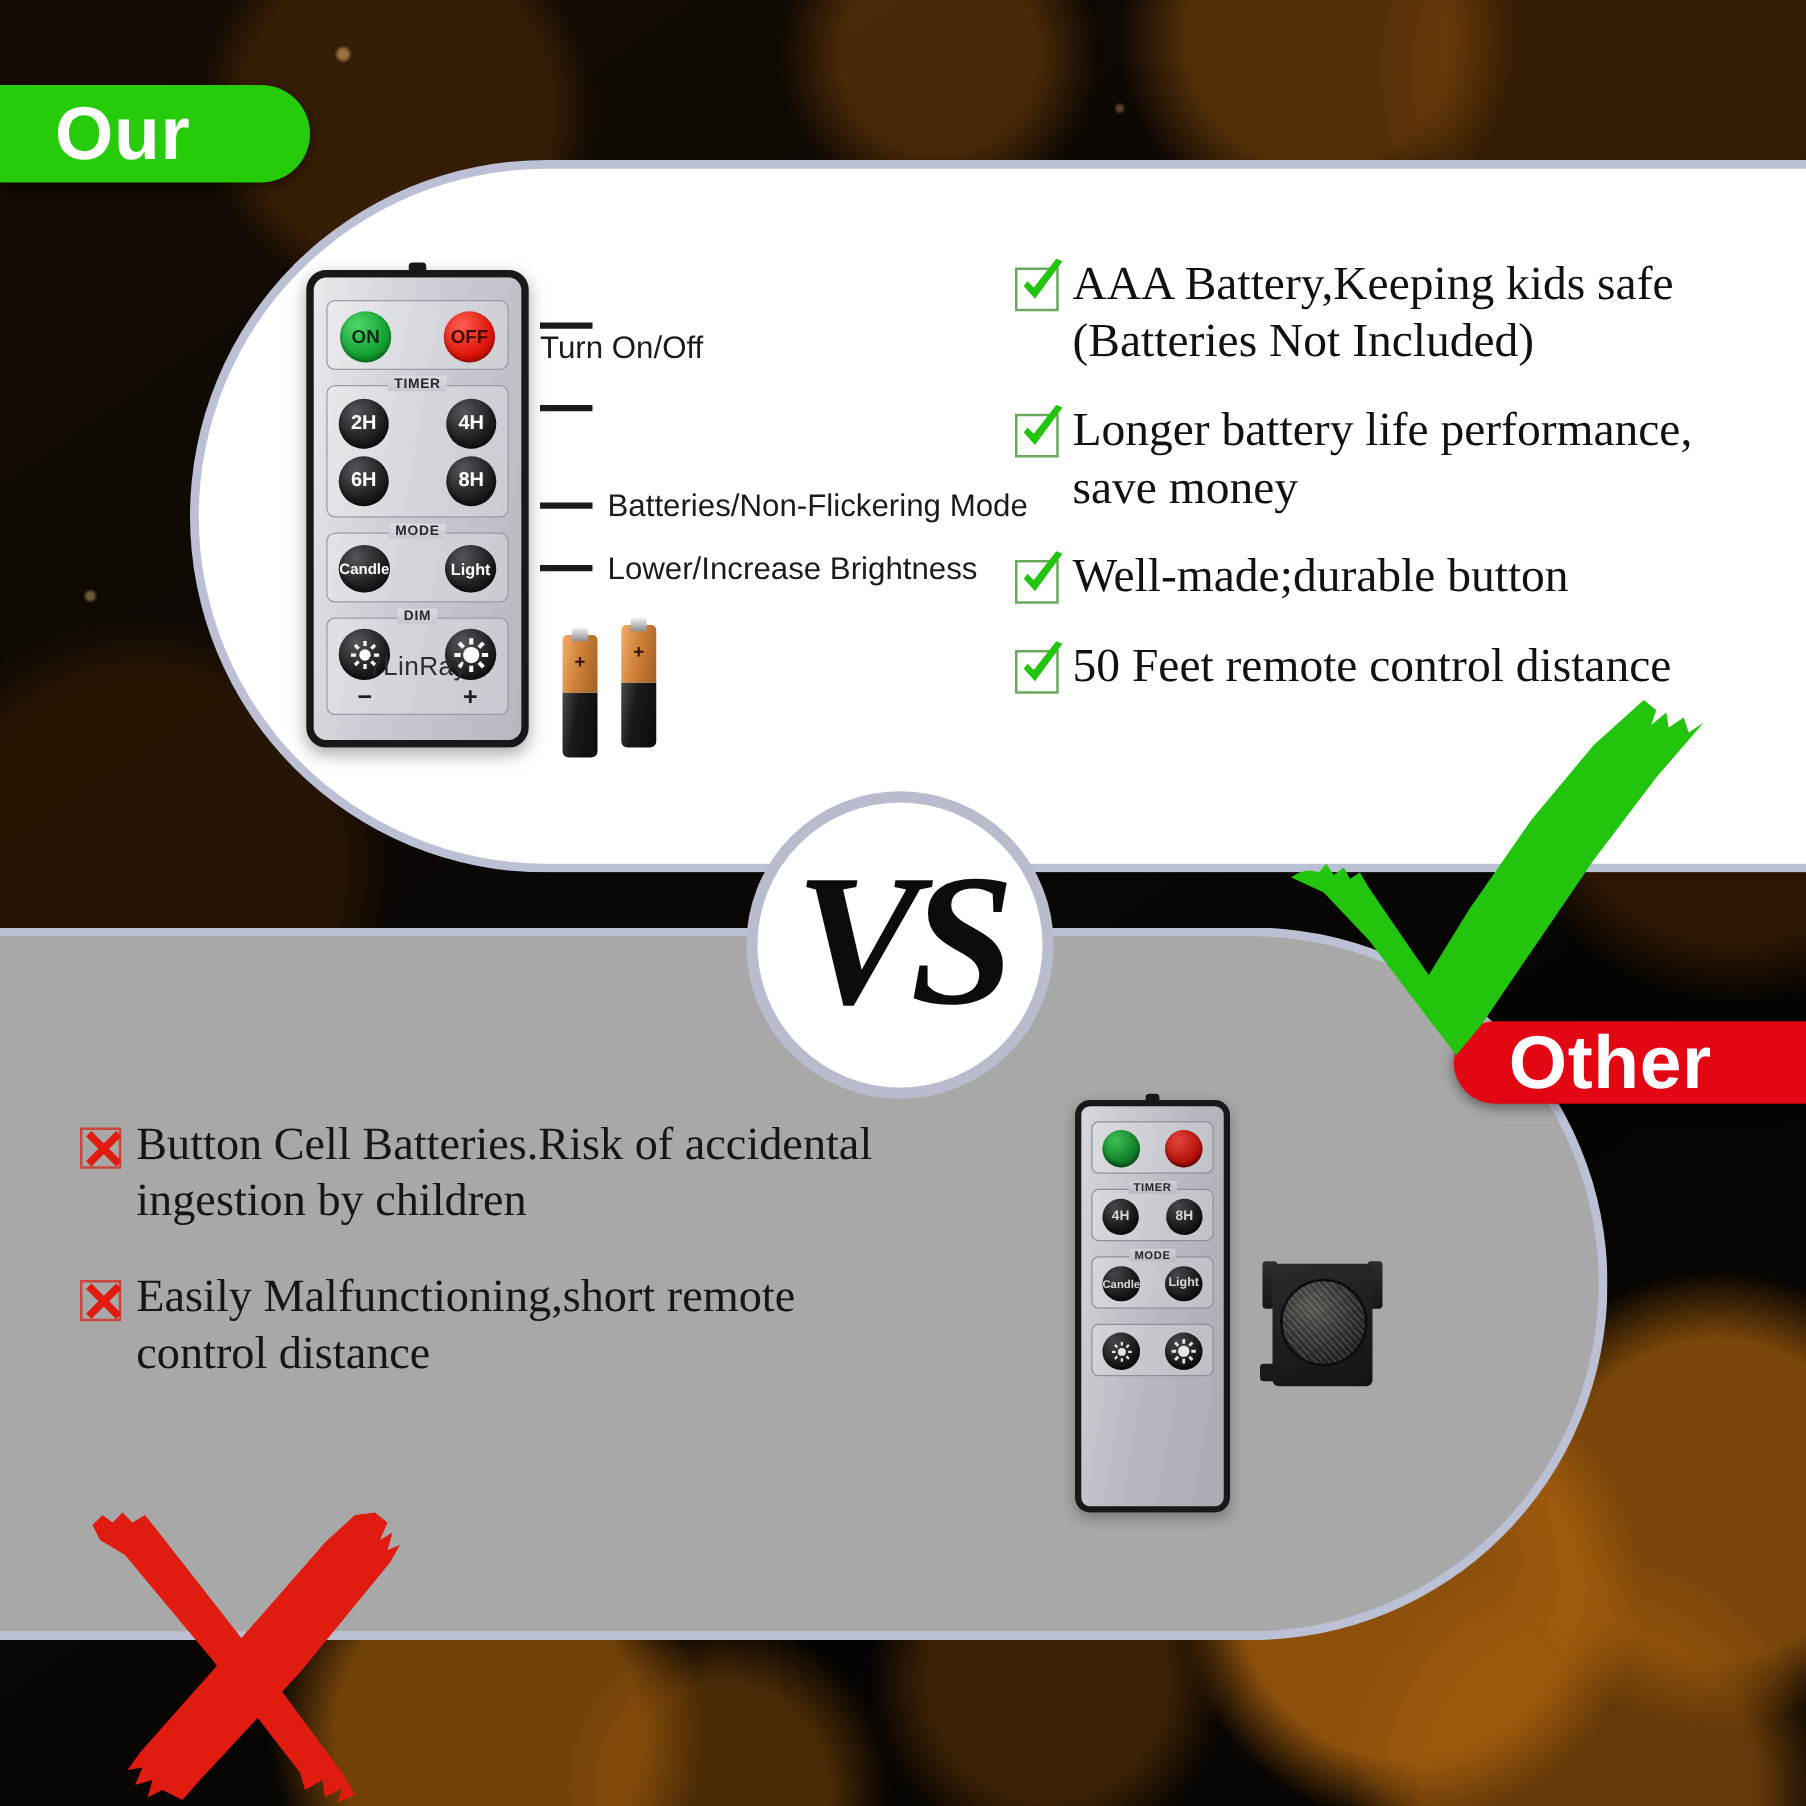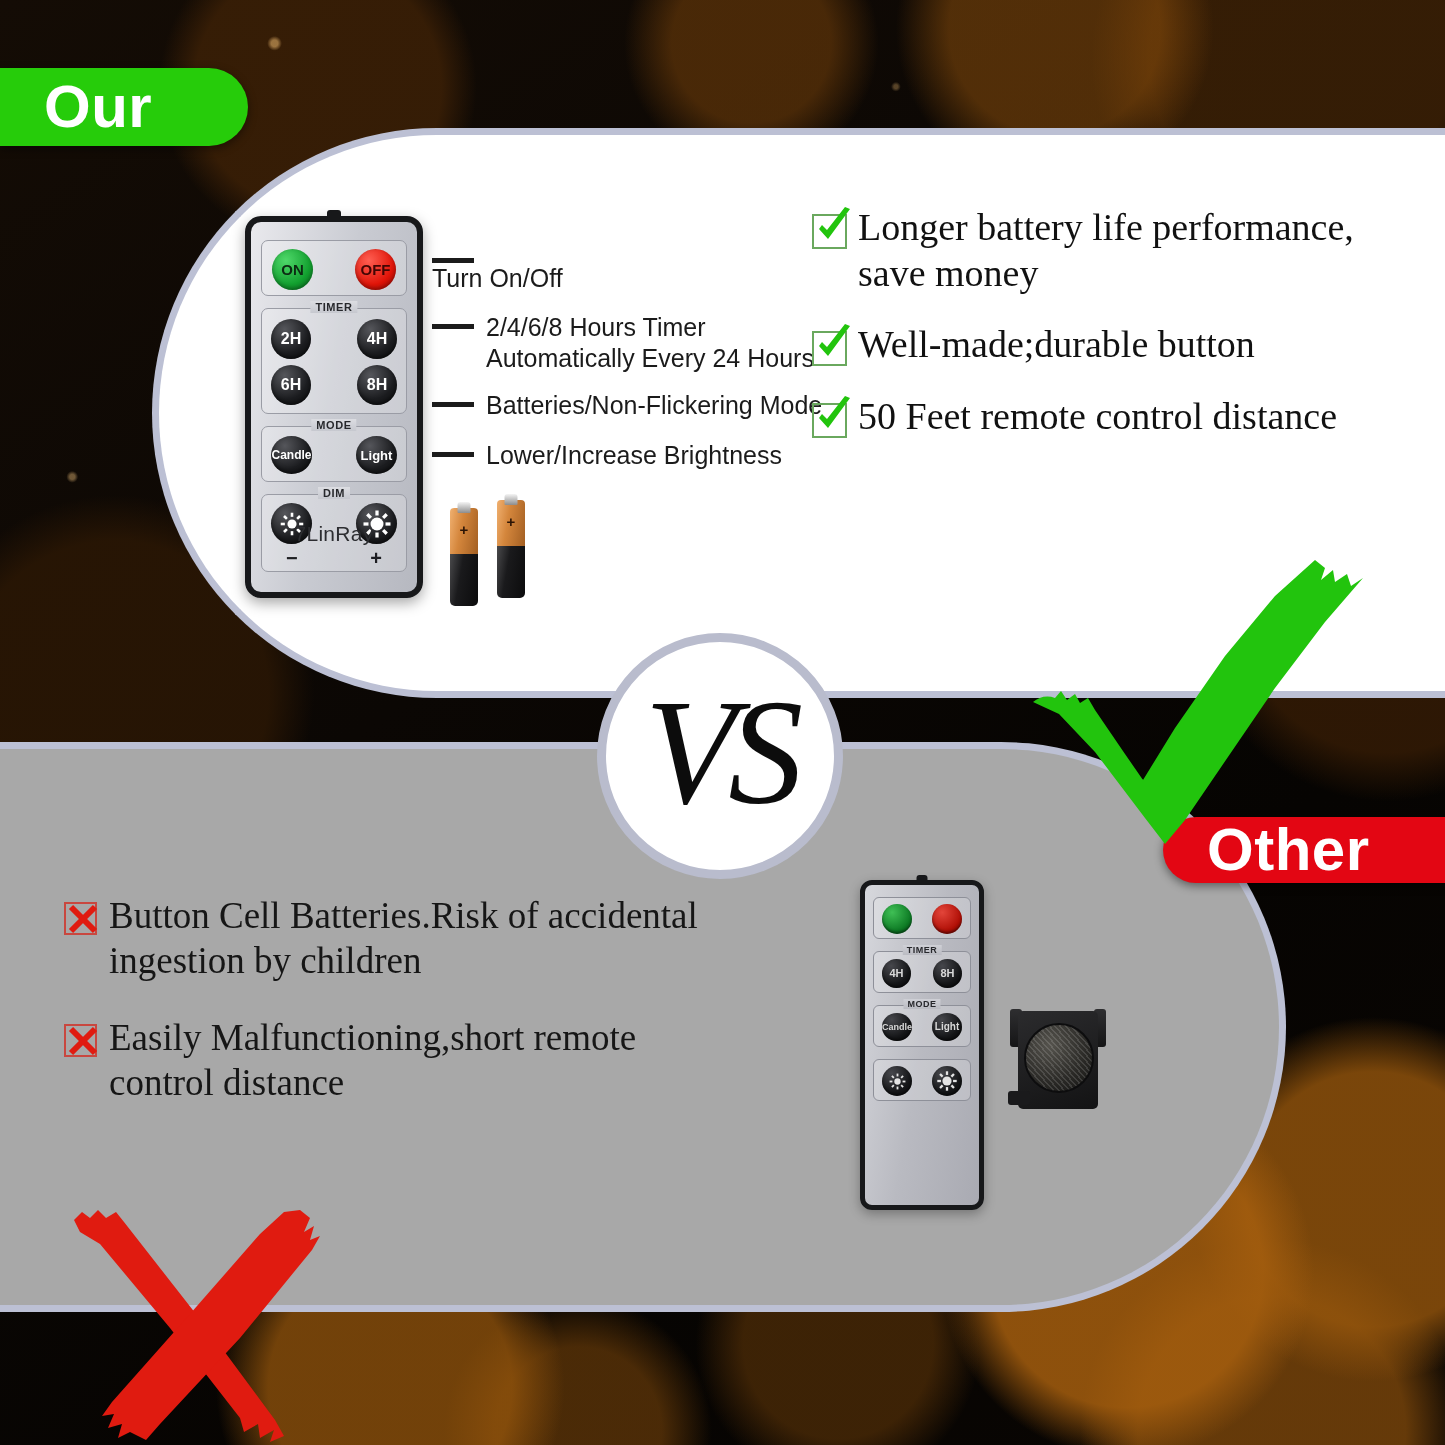--- a/index.html
+++ b/index.html
@@ -86,21 +86,21 @@
   #vs-circle {
     position:absolute; z-index:60;
     left:597px; top:633px; width:246px; height:246px;
     background:#fff;
     border:9px solid #b9bccd;
     border-radius:50%;
     display:flex; align-items:center; justify-content:center;
   }
   #vs-text {
     font-family:"Liberation Serif", serif;
-    font-style:italic; font-weight:normal;
+    font-style:italic; font-weight:bold;
     font-size:150px; color:#0c0c0c;
     line-height:1; letter-spacing:-8px;
     transform:translateY(-4px);
   }
 
   
   #remote-our {
     position:absolute; z-index:30;
     left:245px; top:216px; width:178px; height:382px;
     background:linear-gradient(100deg,#e9e9ed 0%,#c9cbd2 48%,#b6b8c0 100%);
@@ -398,34 +398,41 @@
   <div class="bat-bot"></div>
 </div>
 
 <div id="callouts">
   <div class="callout" style="top:30px;flex-direction:column;">
     <div class="dash"></div>
     <div class="callout-text">Turn On/Off</div>
   </div>
   <div class="callout" style="top:96px;">
     <div class="dash"></div>
-    <div class="callout-text">2/4/6/8 Hours Timer
-Automatically Every 24 Hours</div>
   </div>
   <div class="callout" style="top:174px;">
     <div class="dash"></div>
     <div class="callout-text">Batteries/Non-Flickering Mode</div>
   </div>
   <div class="callout" style="top:224px;">
     <div class="dash"></div>
     <div class="callout-text">Lower/Increase Brightness</div>
   </div>
 </div>
 
 <div id="pros">
+  <div class="pro-item">
+    <div class="chk-box">
+      <svg class="chk-mark" viewBox="0 0 48 48">
+        <path d="M10 25 L19 35 L41 5 L36 3 L18 26 L13 21 Z" fill="#22c40d"></path>
+      </svg>
+    </div>
+    <div class="pro-text" style="white-space:pre-line">AAA Battery,Keeping kids safe
+(Batteries Not Included)</div>
+  </div>
   <div class="pro-item">
     <div class="chk-box">
       <svg class="chk-mark" viewBox="0 0 48 48">
         <path d="M10 25 L19 35 L41 5 L36 3 L18 26 L13 21 Z" fill="#22c40d"></path>
       </svg>
     </div>
     <div class="pro-text" style="white-space:pre-line">Longer battery life performance,
 save money</div>
   </div>
   <div class="pro-item">

